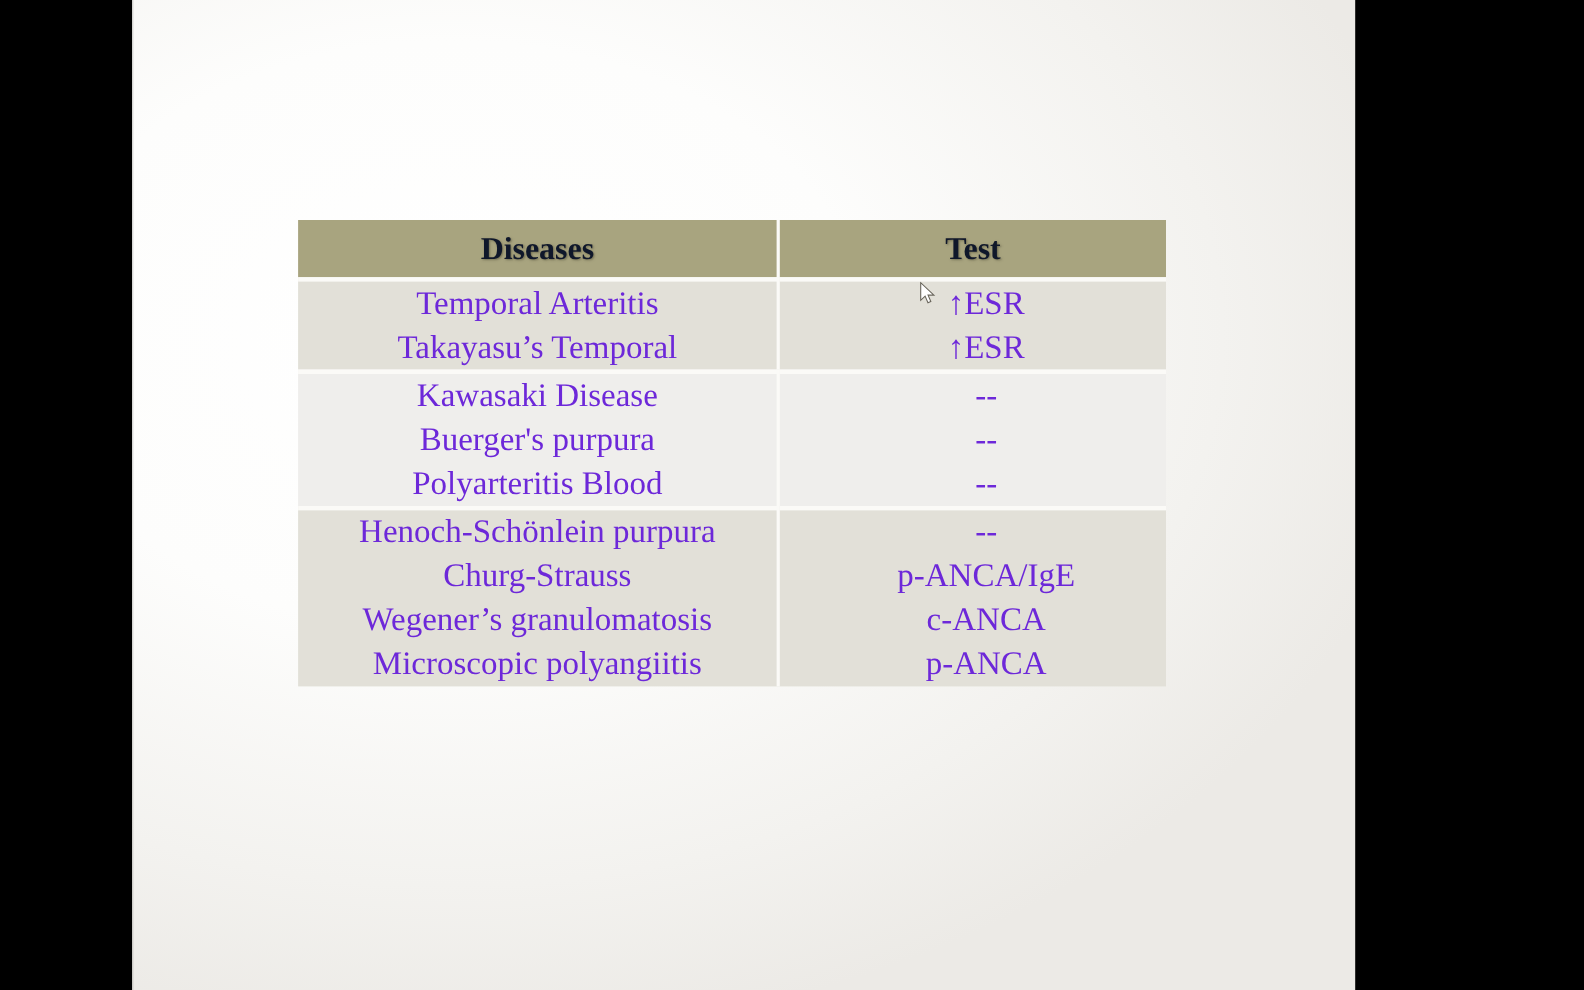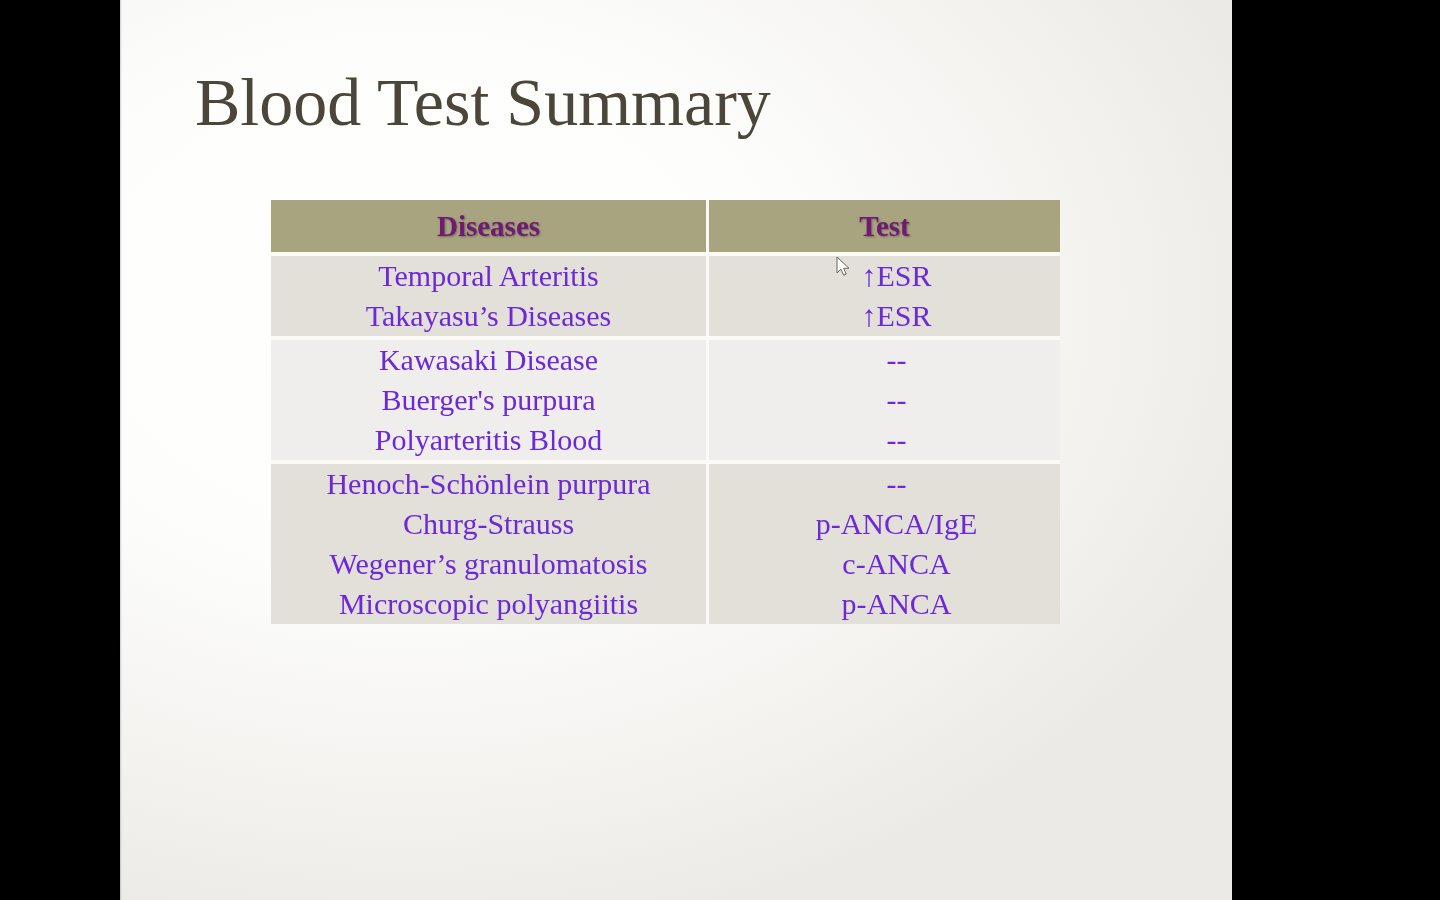--- a/index.html
+++ b/index.html
@@ -79,21 +79,21 @@
     padding: 0;
     vertical-align: top;
     text-align: center;
   }
 
   .col-diseases { width: 438px; }
   .col-test     { width: 351px; }
 
   thead th {
     background: #a8a47f;
-    color: #701a75;
+    color: #0f172a;
     font-weight: bold;
     font-size: 29px;
     height: 52px;
     line-height: 52px;
     text-shadow: 1px 1px 2px rgba(70,65,45,0.55);
     border-right: 3px solid #fbfaf7;
   }
   thead th:last-child { border-right: none; }
 
   tbody td {
@@ -127,39 +127,38 @@
 </head>
 <body>
 
 <div id="screen">
 
   <div class="letterbox-left"></div>
   <div class="letterbox-right"></div>
 
   <div class="slide">
 
-    <div class="slide-title">Blood Test Summary</div>
 
     <table class="data-table">
       <colgroup>
         <col class="col-diseases">
         <col class="col-test">
       </colgroup>
       <thead>
         <tr>
           <th>Diseases</th>
           <th>Test</th>
         </tr>
       </thead>
       <tbody>
 
         <tr class="row-shade">
           <td class="cell-pad-1">
             <span class="cell-line">Temporal Arteritis</span>
-            <span class="cell-line">Takayasu’s Diseases</span>
+            <span class="cell-line">Takayasu’s Temporal</span>
           </td>
           <td class="cell-pad-1">
             <span class="cell-line">↑ESR</span>
             <span class="cell-line">↑ESR</span>
           </td>
         </tr>
 
         <tr class="row-light">
           <td class="cell-pad-2">
             <span class="cell-line">Kawasaki Disease</span>

